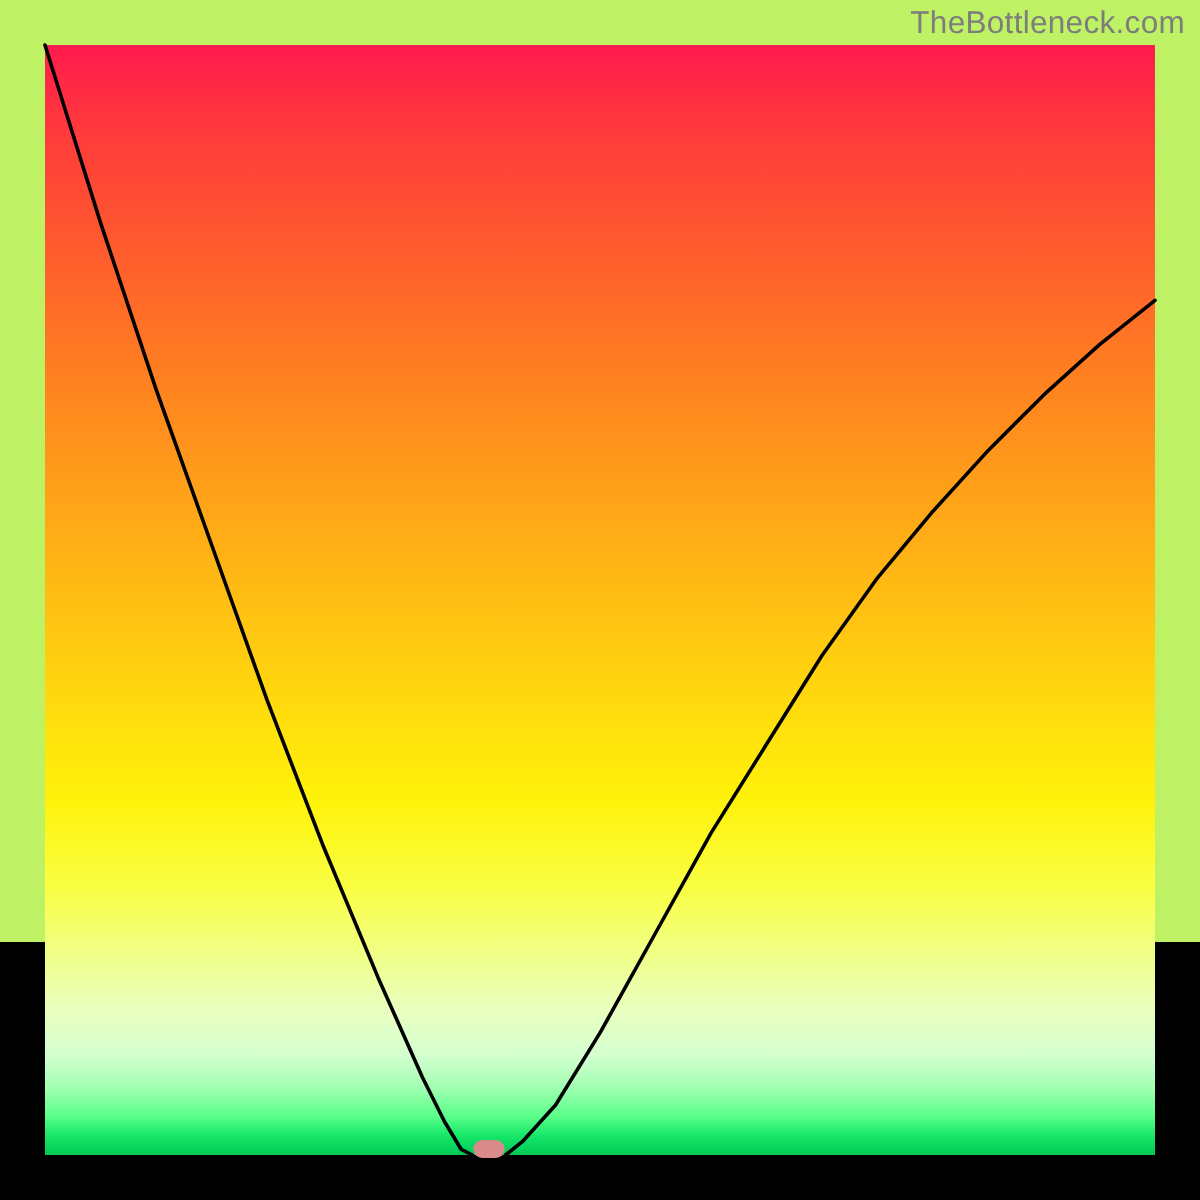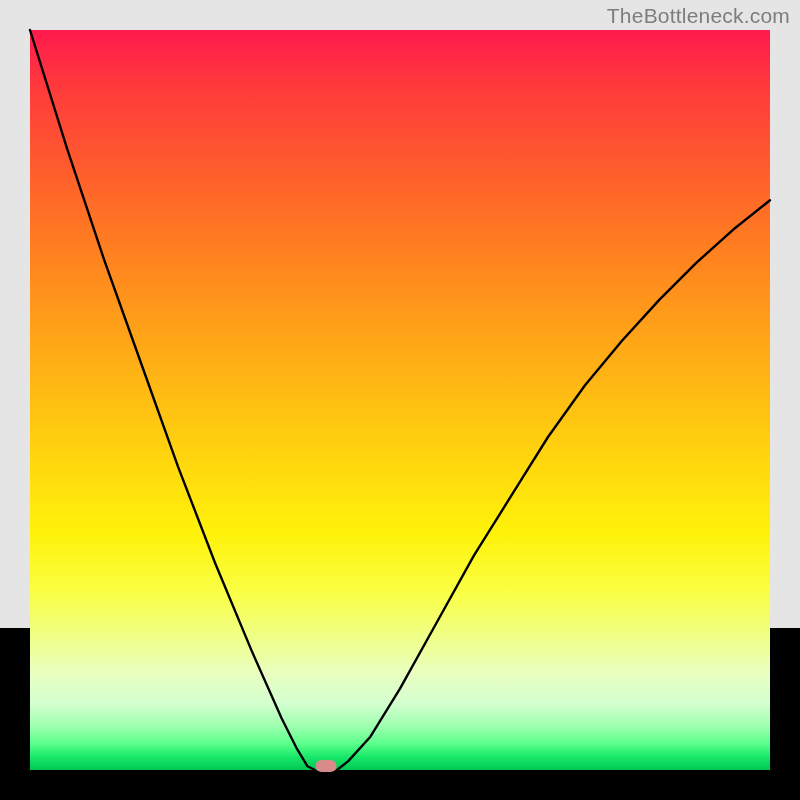--- a/index.html
+++ b/index.html
@@ -9,21 +9,21 @@
     height: 800px;
     background: #000;
     overflow: hidden;
   }
   .frame {
     position: absolute;
     left: 0;
     top: 0;
     width: 800px;
     height: 628px;
-    background: #e5e5e5;
+    background: #bef264;
     text-decoration: underline;
   }
   .plot-area {
     position: absolute;
     left: 30px;
     top: 30px;
     width: 740px;
     height: 740px;
     background: linear-gradient(to bottom,
       #ff1a4d 0%,

